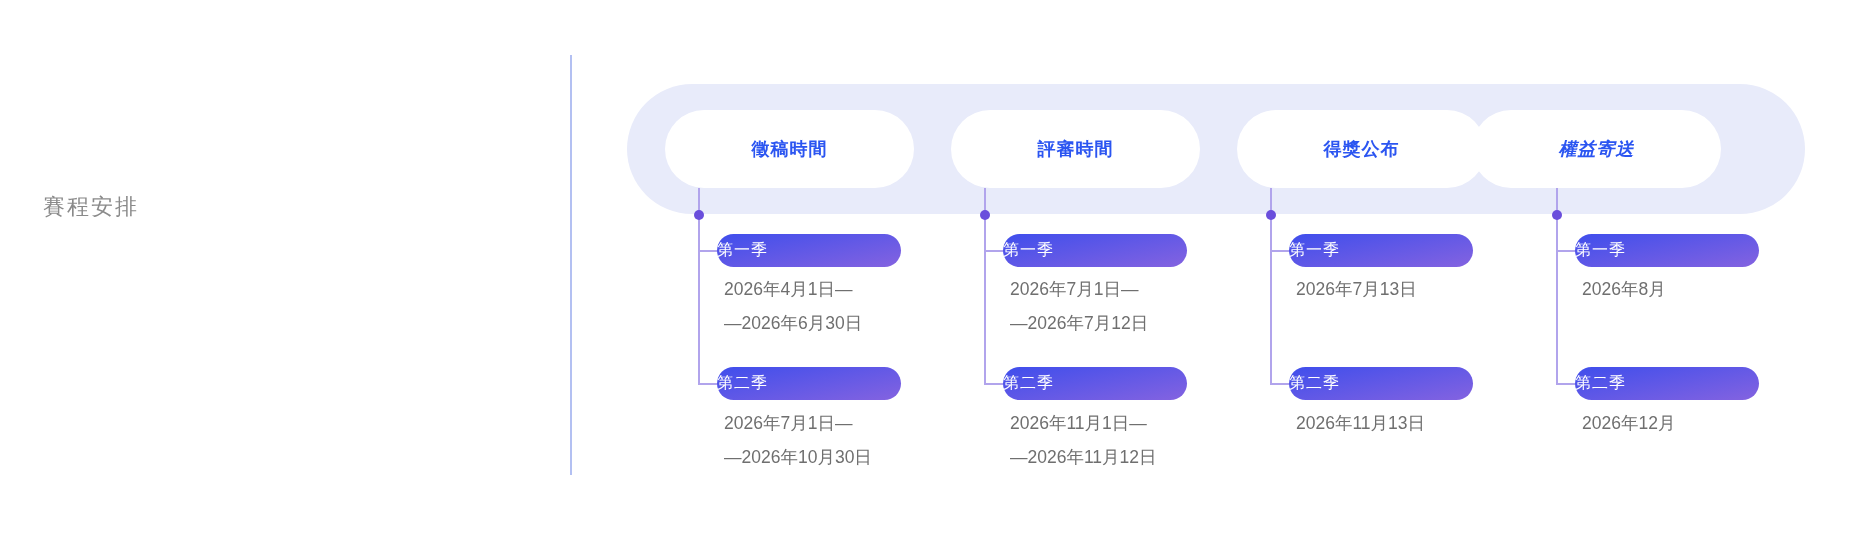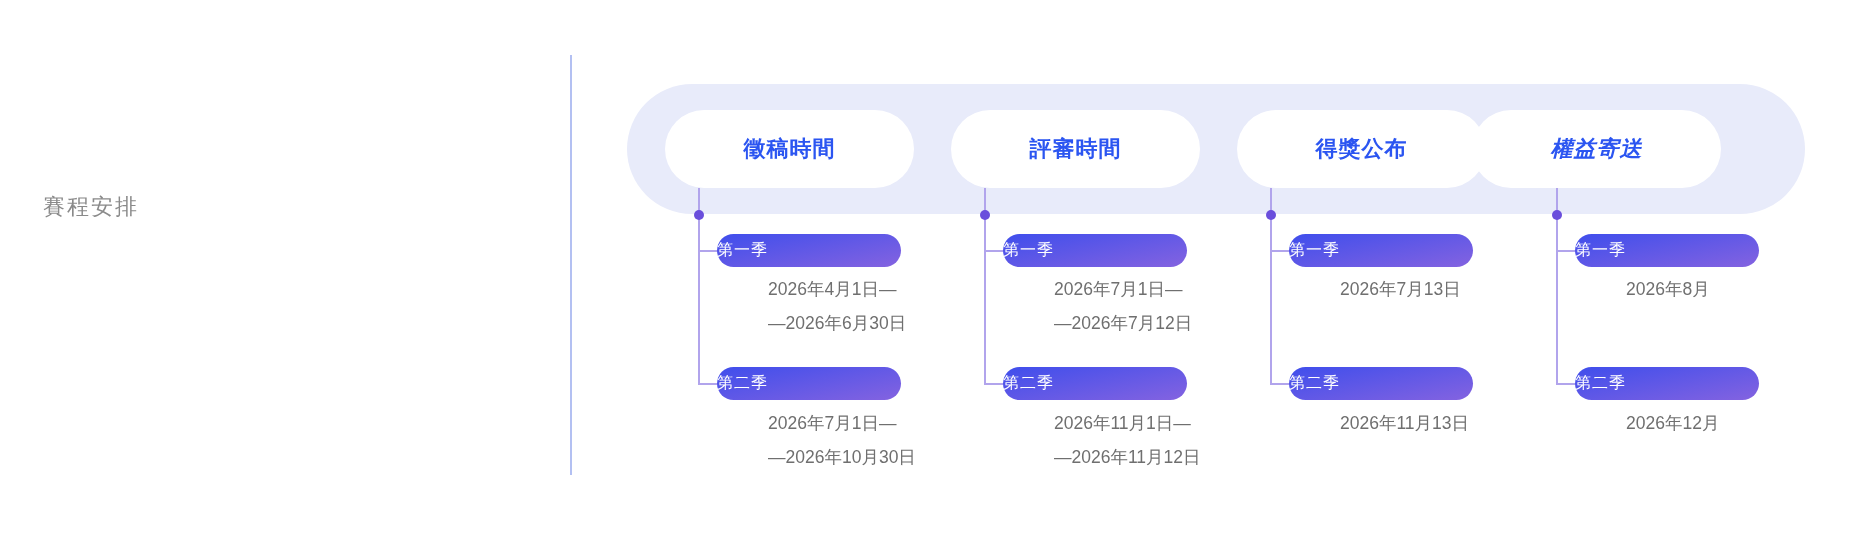--- a/index.html
+++ b/index.html
@@ -69,21 +69,21 @@
     top: 26px;
     width: 249px;
     height: 78px;
     border-radius: 39px;
     background: #ffffff;
     display: flex;
     align-items: center;
     justify-content: center;
   }
   .stage-pill .stage-label {
-    font-size: 22px;
+    font-size: 18px;
     font-weight: 700;
     color: var(--accent, #2b55f1);
     letter-spacing: 1px;
   }
   .stage-pill.p0 { left: 38px; }
   .stage-pill.p1 { left: 324px; }
   .stage-pill.p2 { left: 610px; }
   .stage-pill.p3 { left: 845px; font-style: italic; }
 
   
@@ -144,21 +144,20 @@
     letter-spacing: 1px;
   }
 
   .date-text {
     position: absolute;
     left: 59px;
     font-size: 17.5px;
     line-height: 34px;
     color: var(--date, #6f6f6f);
     white-space: pre-line;
-    margin-left: 44px;
   }
   .date-text.r0 { top: 84px; }
   .date-text.r1 { top: 218px; }
 </style>
 </head>
 <body>
 
 <div class="page">
 
   <div class="intro-subtitle">賽程安排</div>

